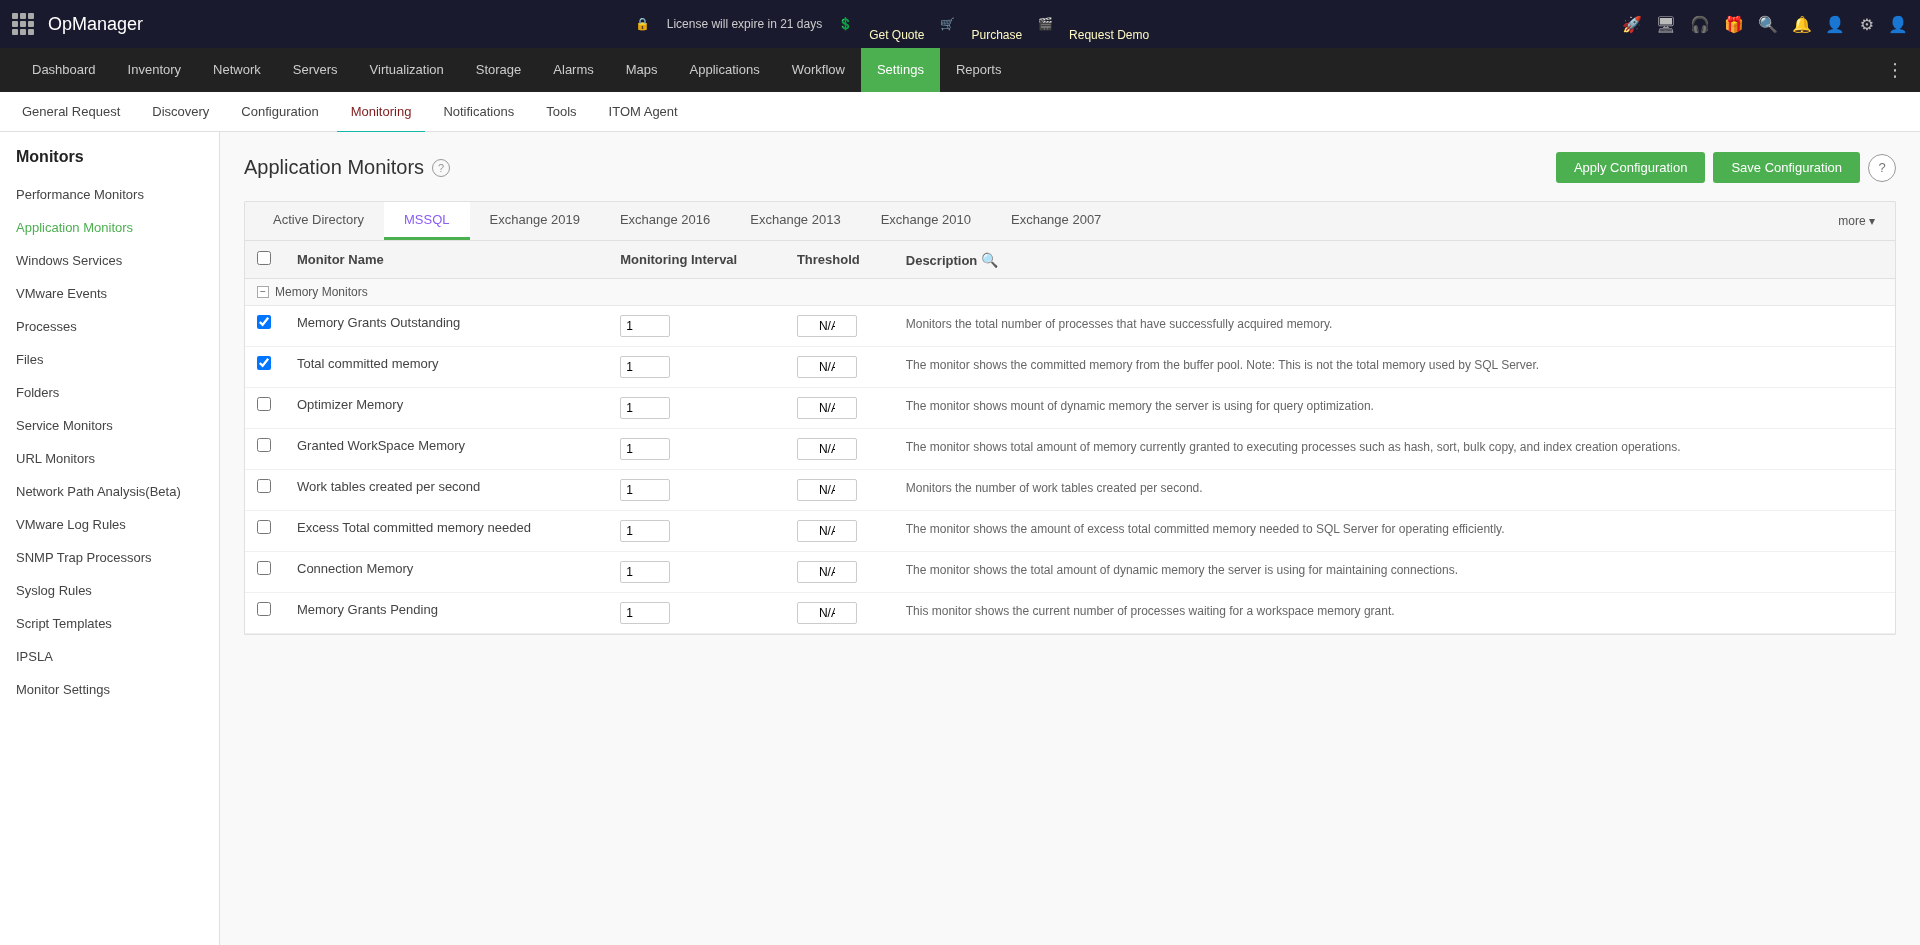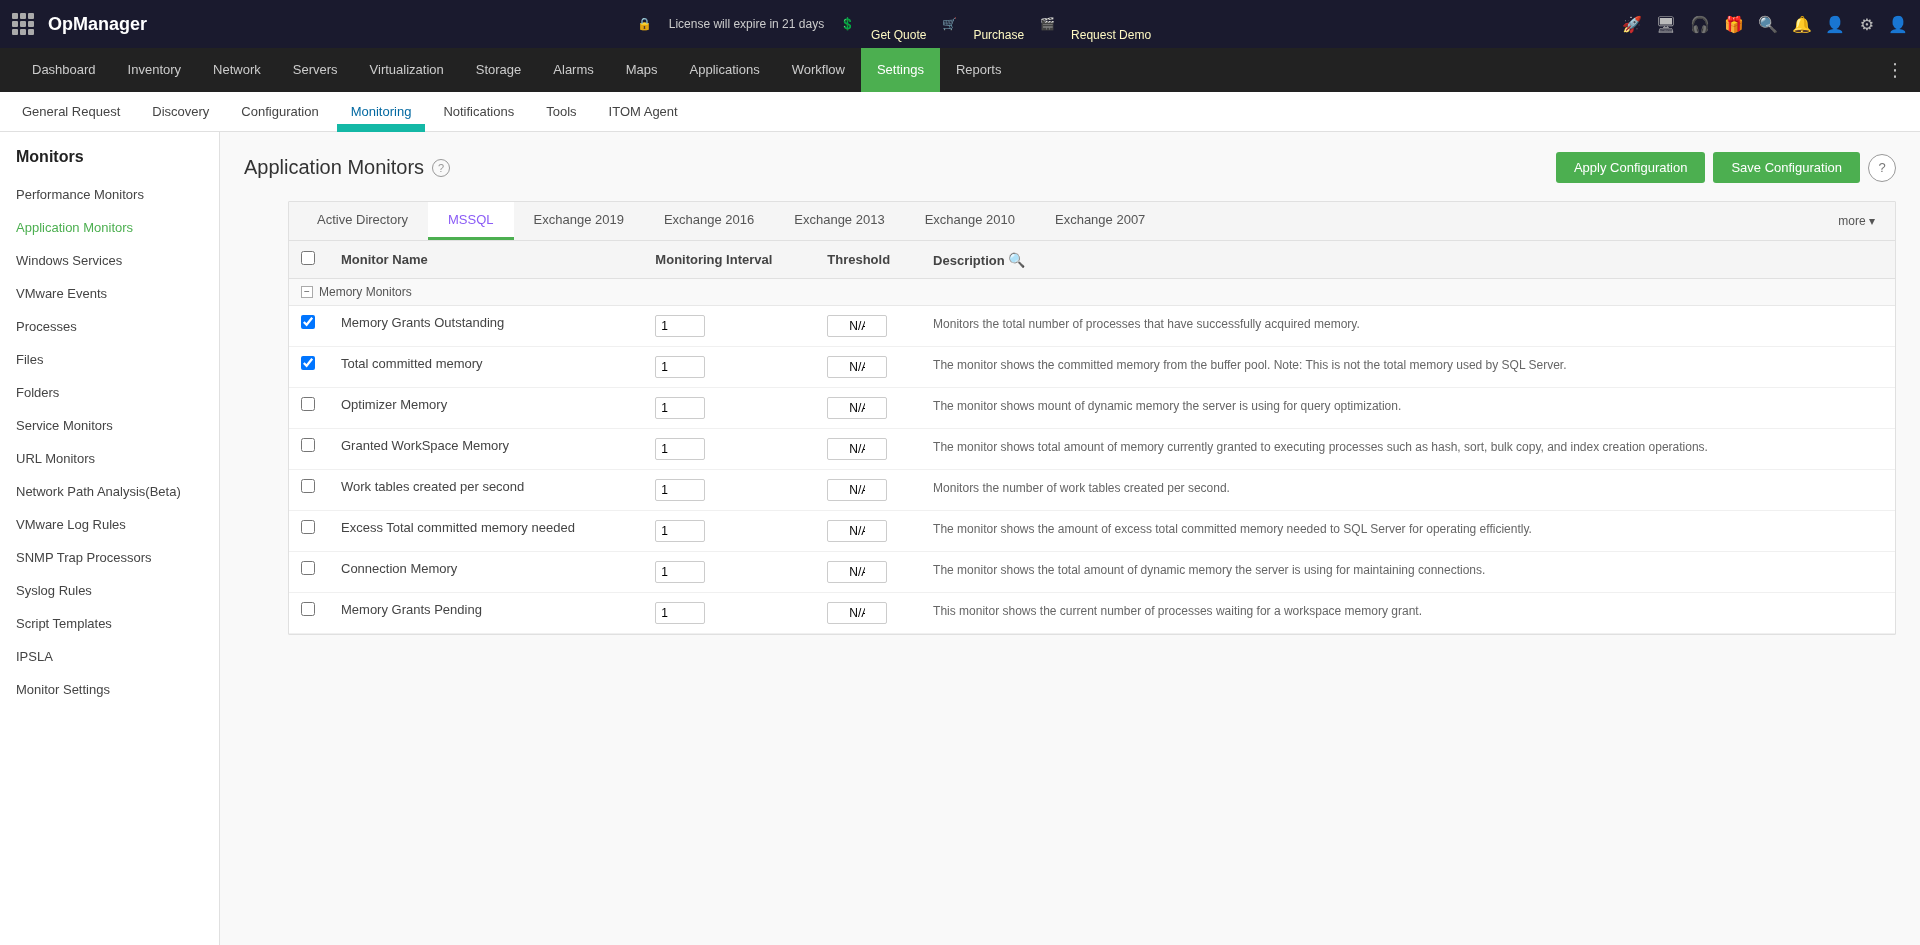--- a/index.html
+++ b/index.html
@@ -12,21 +12,21 @@
       align-items: center;
       height: 48px;
       padding: 0 12px;
       color: #fff;
     }
     .top-bar .logo {
       display: flex;
       align-items: center;
       gap: 8px;
       font-size: 18px;
-      font-weight: bold;
+      font-weight: normal;
       color: #fff;
       margin-right: 20px;
       text-align: center;
     }
     .grid-icon { display: grid; grid-template-columns: repeat(3,6px); gap: 2px; margin-right: 6px; }
     .grid-dot { width: 6px; height: 6px; background: #aaa; border-radius: 1px; }
 
     .top-license {
       flex: 1;
       display: flex;
@@ -78,21 +78,21 @@
     }
     .sub-nav .sub-item {
       padding: 0 14px;
       height: 40px;
       line-height: 40px;
       cursor: pointer;
       font-size: 13px;
       color: #444;
       border-bottom: 3px solid transparent;
     }
-    .sub-nav .sub-item.active { color: #0369a1; border-bottom: 8px solid #14b8a6; font-weight: 500; }
+    .sub-nav .sub-item.active { color: #7f1d1d; border-bottom: 1px solid #14b8a6; font-weight: 500; }
 
     
     .layout { display: flex; height: calc(100vh - 132px); }
 
     
     .sidebar {
       width: 220px;
       min-width: 220px;
       background: #fff;
       border-right: 1px solid #e0e0e0;
@@ -171,21 +171,20 @@
       display: inline-flex;
       align-items: center;
       justify-content: center;
     }
 
     
     .tabs-container {
       background: #fff;
       border: 1px solid #e0e0e0;
       border-radius: 1px;
-      margin-left: 44px;
     }
     .tabs-bar {
       display: flex;
       align-items: center;
       border-bottom: 1px solid #e0e0e0;
       background: #f5f5f5;
       padding: 0 8px;
       overflow: hidden;
     }
     .tab-item {

